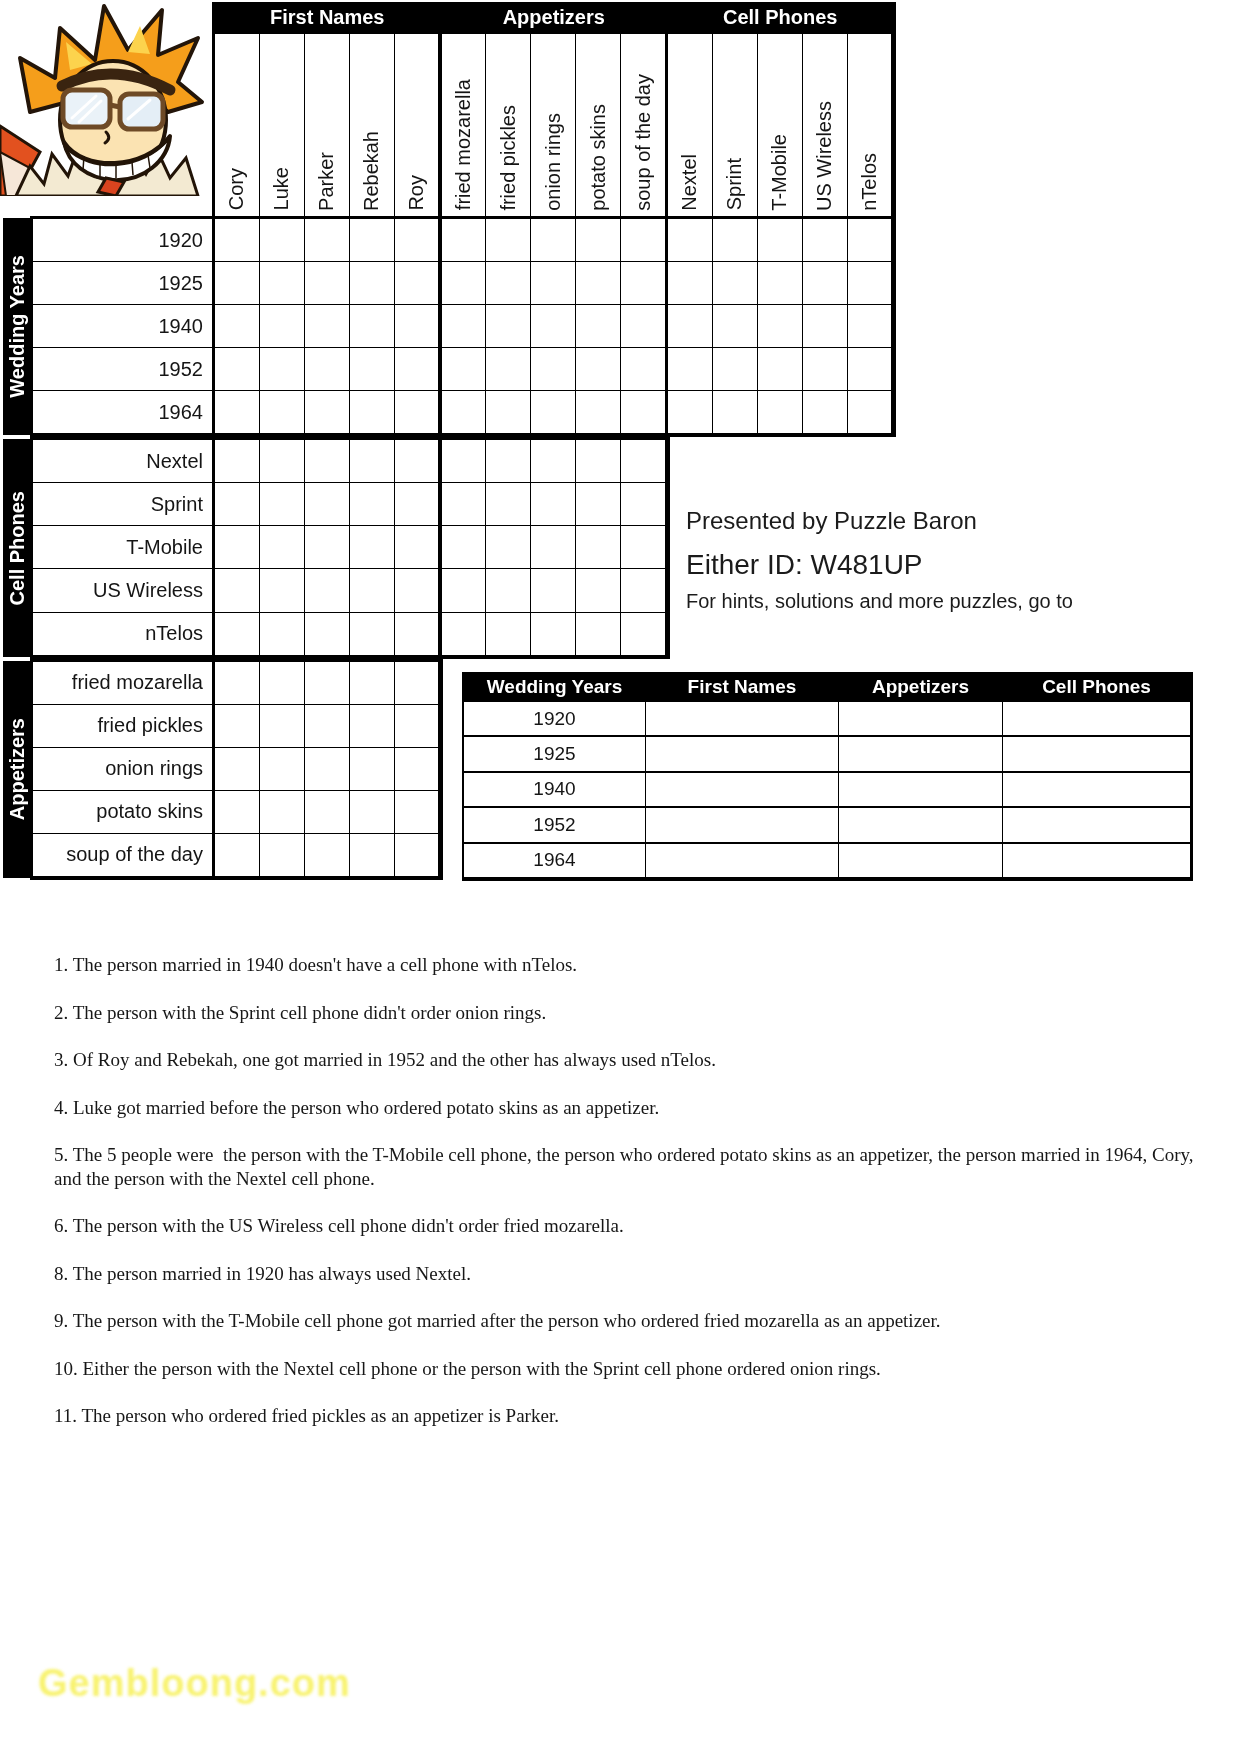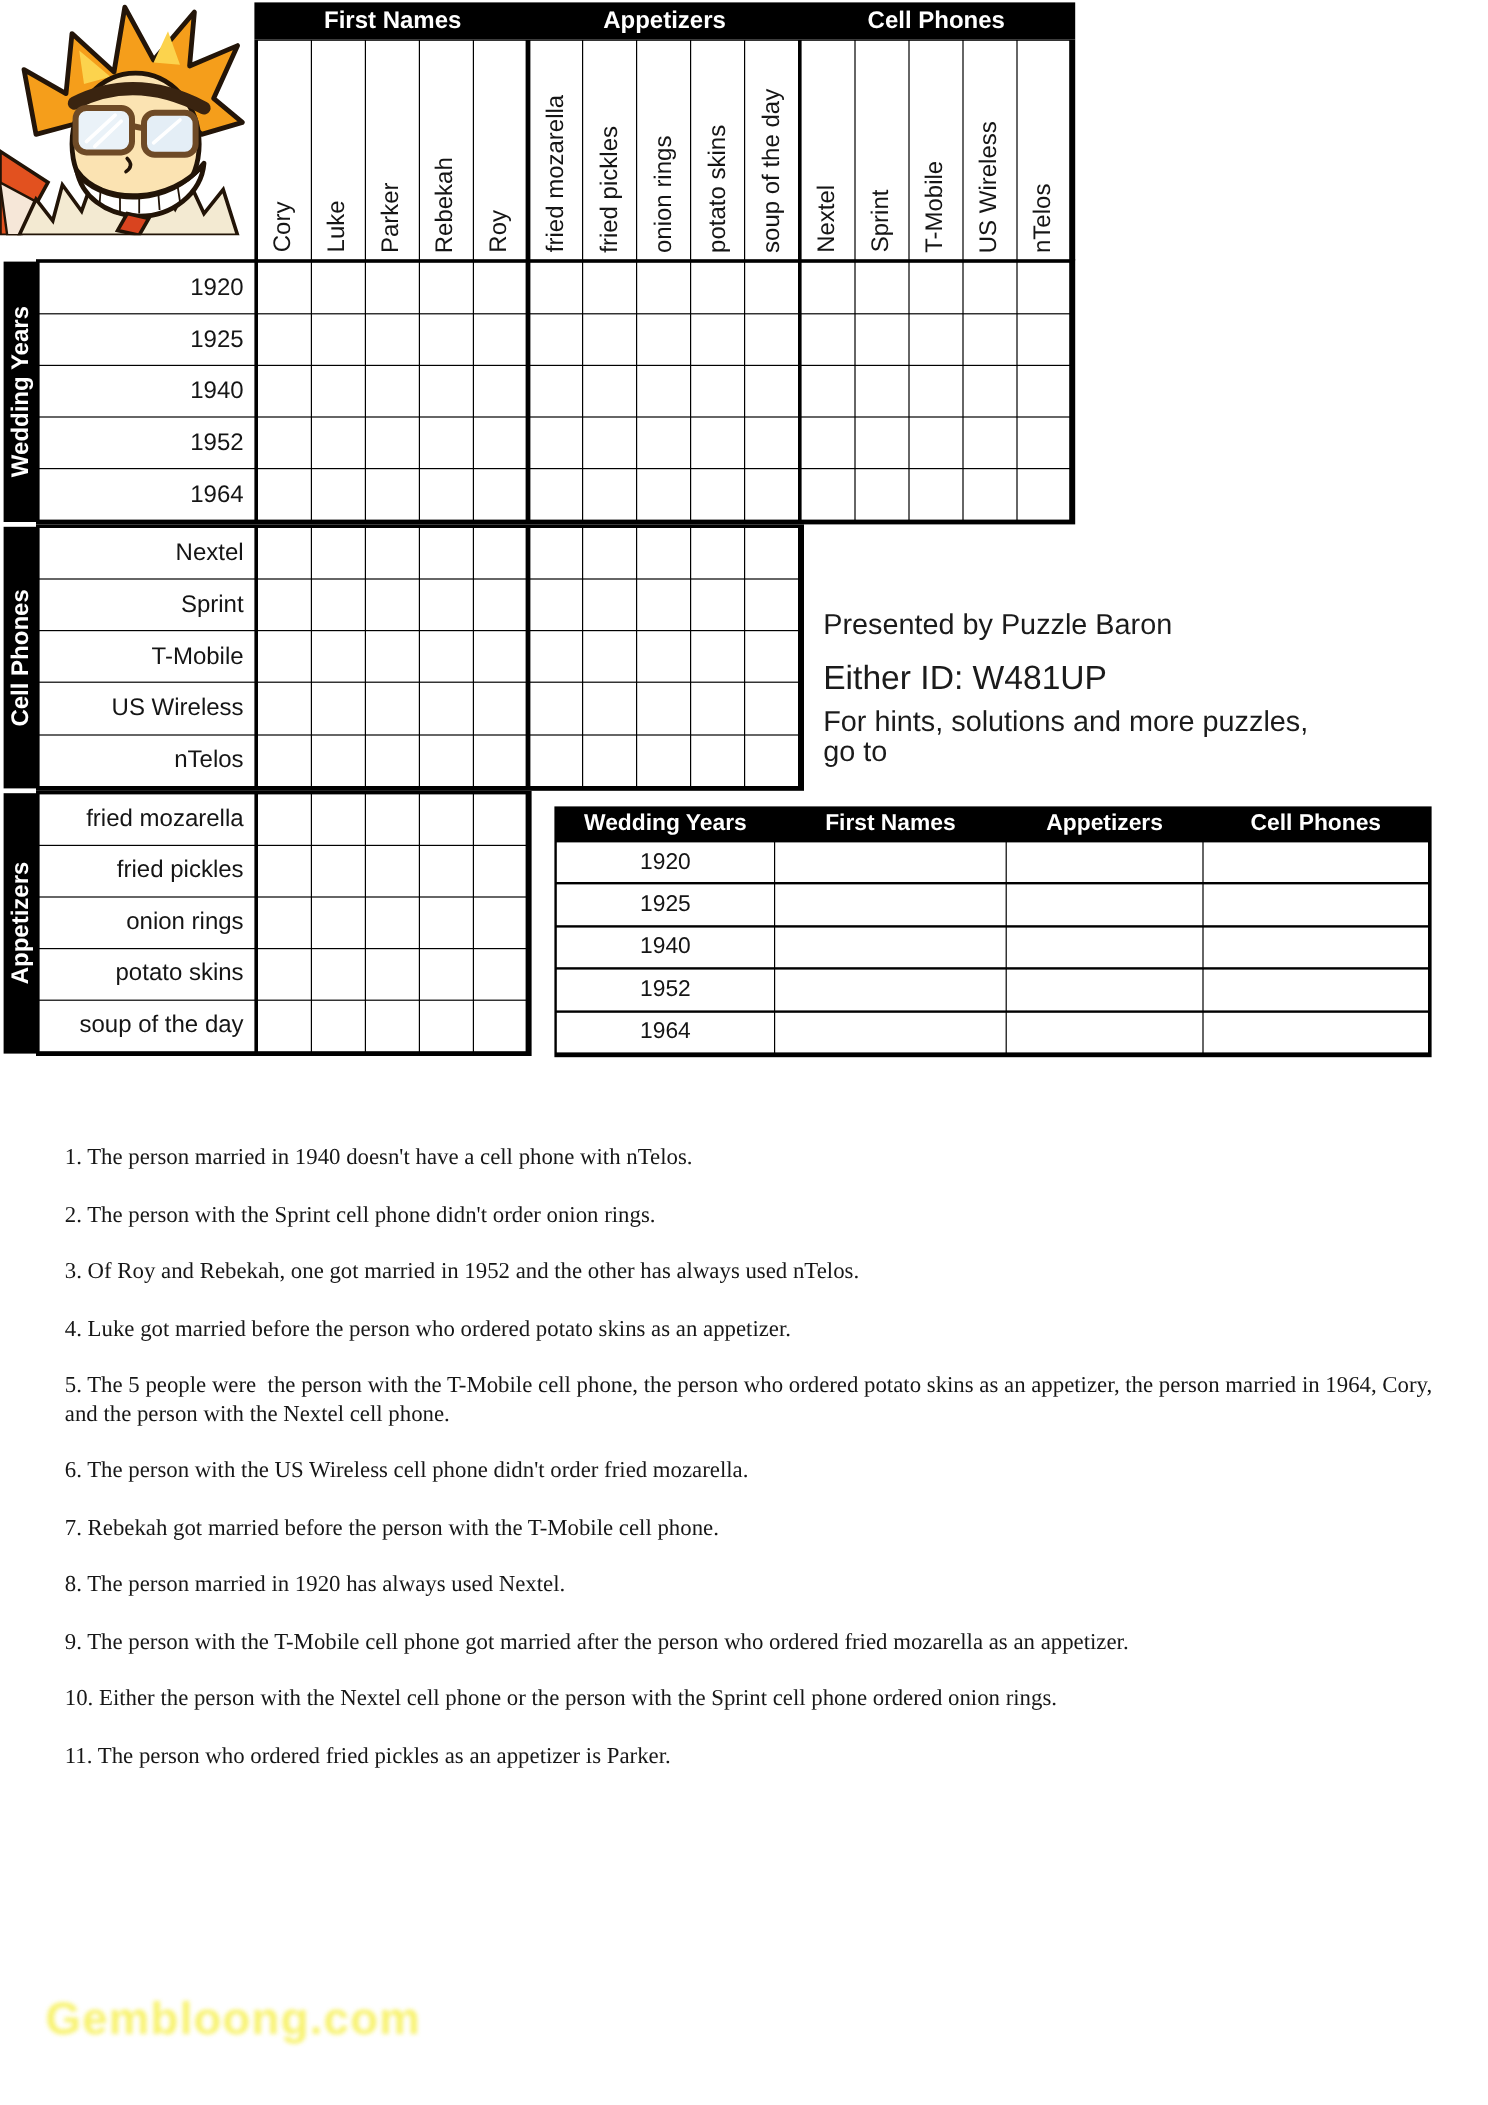--- a/index.html
+++ b/index.html
@@ -12,21 +12,21 @@
   .vtext{writing-mode:vertical-rl;transform:rotate(180deg);white-space:nowrap;}
   .collabel{display:flex;align-items:flex-end;justify-content:center;padding-bottom:6px;box-sizing:border-box;
             font-size:20px;color:#151515;}
   .rowlabel{display:flex;align-items:center;justify-content:flex-end;padding-right:9px;box-sizing:border-box;
             font-size:20px;color:#151515;}
   .bandlabel{display:flex;align-items:center;justify-content:center;color:#fff;font-weight:bold;font-size:20px;}
   .sidetext{display:flex;align-items:center;justify-content:center;color:#fff;font-weight:bold;font-size:20px;}
   .title{font-size:44px;color:#1b1b1b;letter-spacing:0.5px;}
   .presented{font-size:24px;color:#1b1b1b;}
   .pid{font-size:28px;color:#1b1b1b;}
-  .hints{font-size:24px;line-height:25px;color:#1b1b1b;}
+  .hints{font-size:20px;line-height:25px;color:#1b1b1b;}
   .clue{font-size:19px;line-height:23.5px;margin-bottom:24px;white-space:pre-wrap;color:#171717;}
   .yearcell{display:flex;align-items:center;justify-content:center;font-size:19px;}
   .ansheader{display:flex;align-items:center;justify-content:center;color:#fff;font-weight:bold;font-size:19px;}
   .watermark{font-size:38px;font-weight:bold;color:#f7f15f;letter-spacing:1px;
              filter:blur(1.6px);opacity:0.9;}
 </style>
 </head>
 <body>
 
 <div class="page">
@@ -325,21 +325,20 @@
       <div class="cellw" style="left: 1003px; top: 843.6px; width: 187px; height: 33.4px;"></div>
     </div>
 
   <div id="clues-root" class="abs" style="left:54px;top:953px;width:1142px;font-family:Liberation Serif, serif;">
       <div class="clue">1. The person married in 1940 doesn't have a cell phone with nTelos.</div>
       <div class="clue">2. The person with the Sprint cell phone didn't order onion rings.</div>
       <div class="clue">3. Of Roy and Rebekah, one got married in 1952 and the other has always used nTelos.</div>
       <div class="clue">4. Luke got married before the person who ordered potato skins as an appetizer.</div>
       <div class="clue">5. The 5 people were  the person with the T-Mobile cell phone, the person who ordered potato skins as an appetizer, the person married in 1964, Cory,  and the person with the Nextel cell phone.</div>
       <div class="clue">6. The person with the US Wireless cell phone didn't order fried mozarella.</div>
-      <div class="clue">7. Rebekah got married before the person with the T-Mobile cell phone.</div>
       <div class="clue">8. The person married in 1920 has always used Nextel.</div>
       <div class="clue">9. The person with the T-Mobile cell phone got married after the person who ordered fried mozarella as an appetizer.</div>
       <div class="clue">10. Either the person with the Nextel cell phone or the person with the Sprint cell phone ordered onion rings.</div>
       <div class="clue">11. The person who ordered fried pickles as an appetizer is Parker.</div>
     </div>
 
   <div class="abs watermark" style="left:38px;top:1662px;">Gembloong.com</div>
 
 </div>
 

